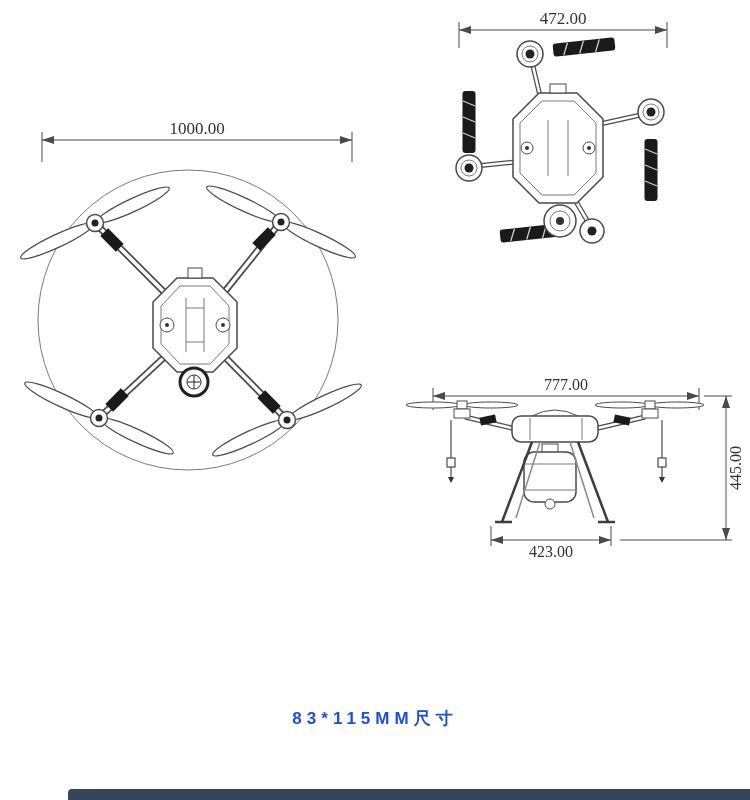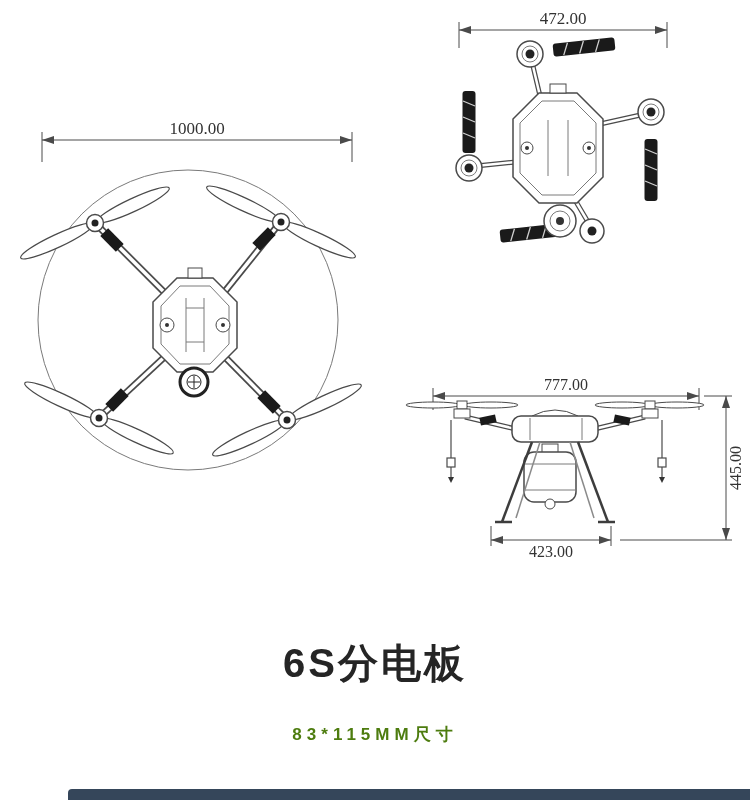--- a/index.html
+++ b/index.html
@@ -12,22 +12,22 @@
   .arrow{fill:#4a4a4a;stroke:none;}
   .outline{stroke:#4a4a4a;fill:#ffffff;}
   .thin{stroke:#7a7a7a;stroke-width:1;fill:none;}
   .armA{stroke:#4a4a4a;stroke-width:7;stroke-linecap:butt;}
   .armB{stroke:#ffffff;stroke-width:3.5;stroke-linecap:butt;}
   .armA2{stroke:#4a4a4a;stroke-width:5;}
   .armB2{stroke:#ffffff;stroke-width:2.5;}
   .dark{fill:#1a1a1a;stroke:none;}
   .page-title{position:absolute;left:0;right:0;top:636px;text-align:center;
       font-size:40px;font-weight:700;color:#252525;letter-spacing:3px;}
-  .page-subtitle{position:absolute;left:0;right:0;top:723px;text-align:center;
-      font-size:17px;font-weight:700;color:#4d7c0f;letter-spacing:5px;}
+  .page-subtitle{position:absolute;left:0;right:0;top:707px;text-align:center;
+      font-size:17px;font-weight:700;color:#1d4ed8;letter-spacing:5px;}
   .footer-bar{position:absolute;left:68px;top:789px;width:682px;height:11px;
       background:#35465a;border-top-left-radius:4px;}
 </style>
 </head>
 <body>
 
 <div class="page">
 
   <svg style="left:18px;top:118px" width="350" height="382" viewBox="18 118 350 382">
 
@@ -260,18 +260,17 @@
     <g>
       <line class="dline" x1="704" y1="396" x2="732" y2="396"></line>
       <line class="dline" x1="620" y1="540" x2="732" y2="540"></line>
       <line class="dline" x1="726" y1="396" x2="726" y2="540"></line>
       <polygon class="arrow" points="726,396 722,408 730,408"></polygon>
       <polygon class="arrow" points="726,540 722,528 730,528"></polygon>
       <text class="dim-text-sm" x="741" y="468" text-anchor="middle" transform="rotate(-90 741 468)">445.00</text>
     </g>
   </svg>
 
-  <div class="page-title">6S分电板</div>
   <div class="page-subtitle">83*115MM尺寸</div>
 
   <div class="footer-bar"></div>
 
 </div>
 
 </body></html>

